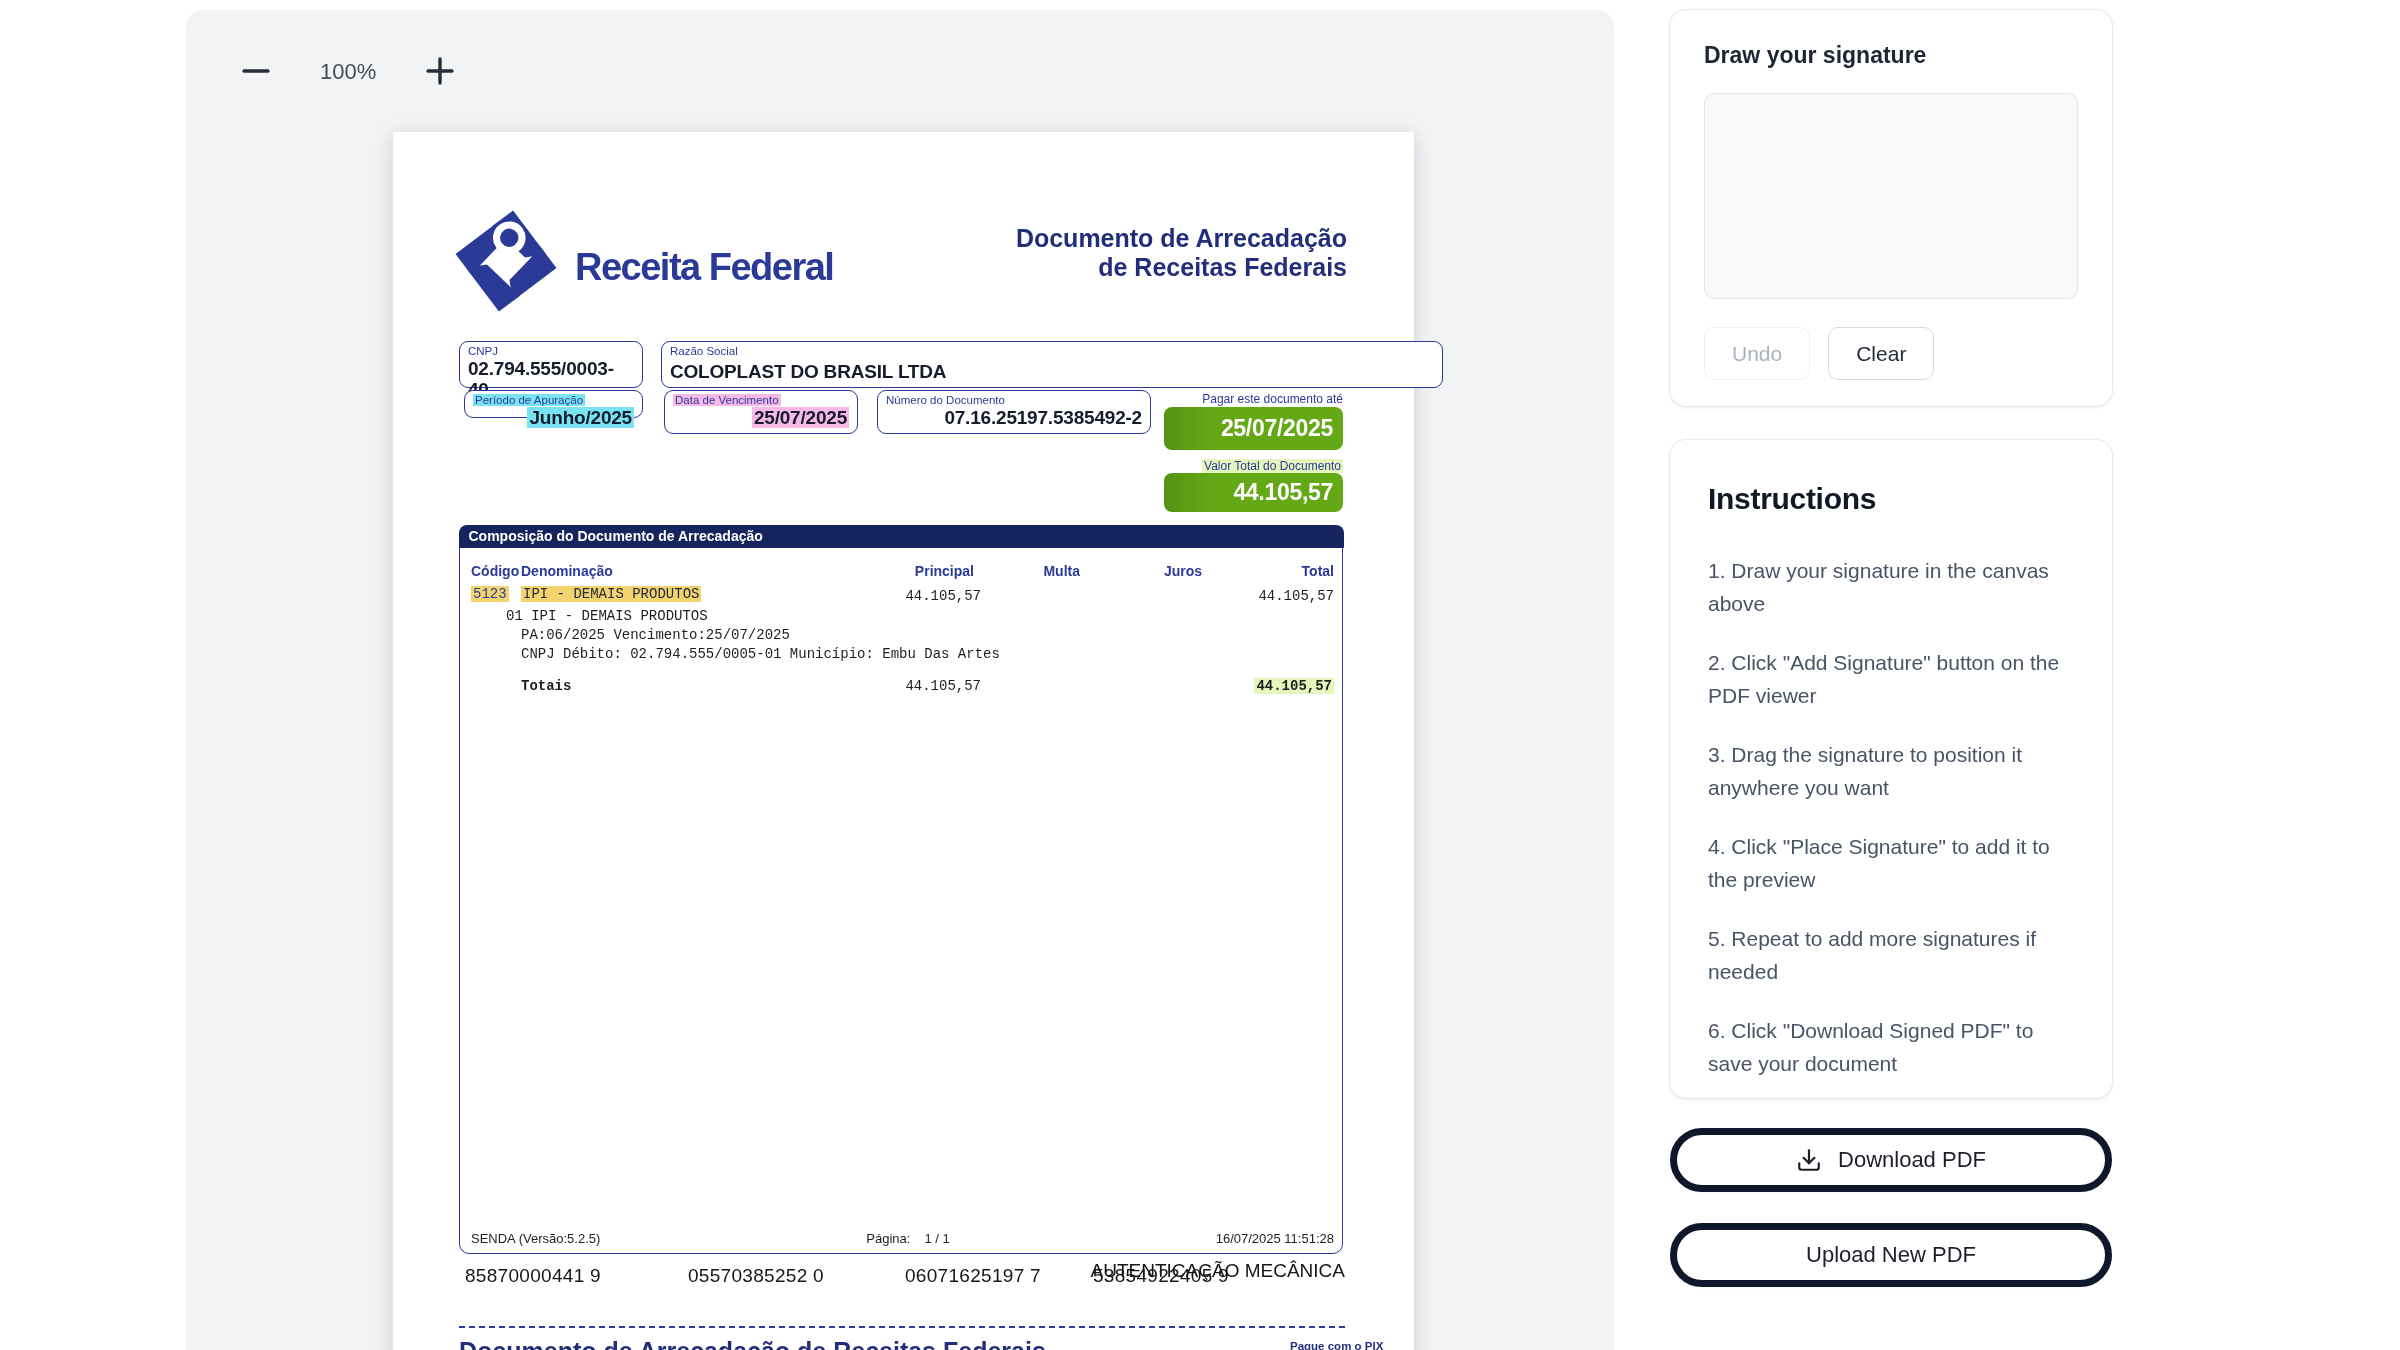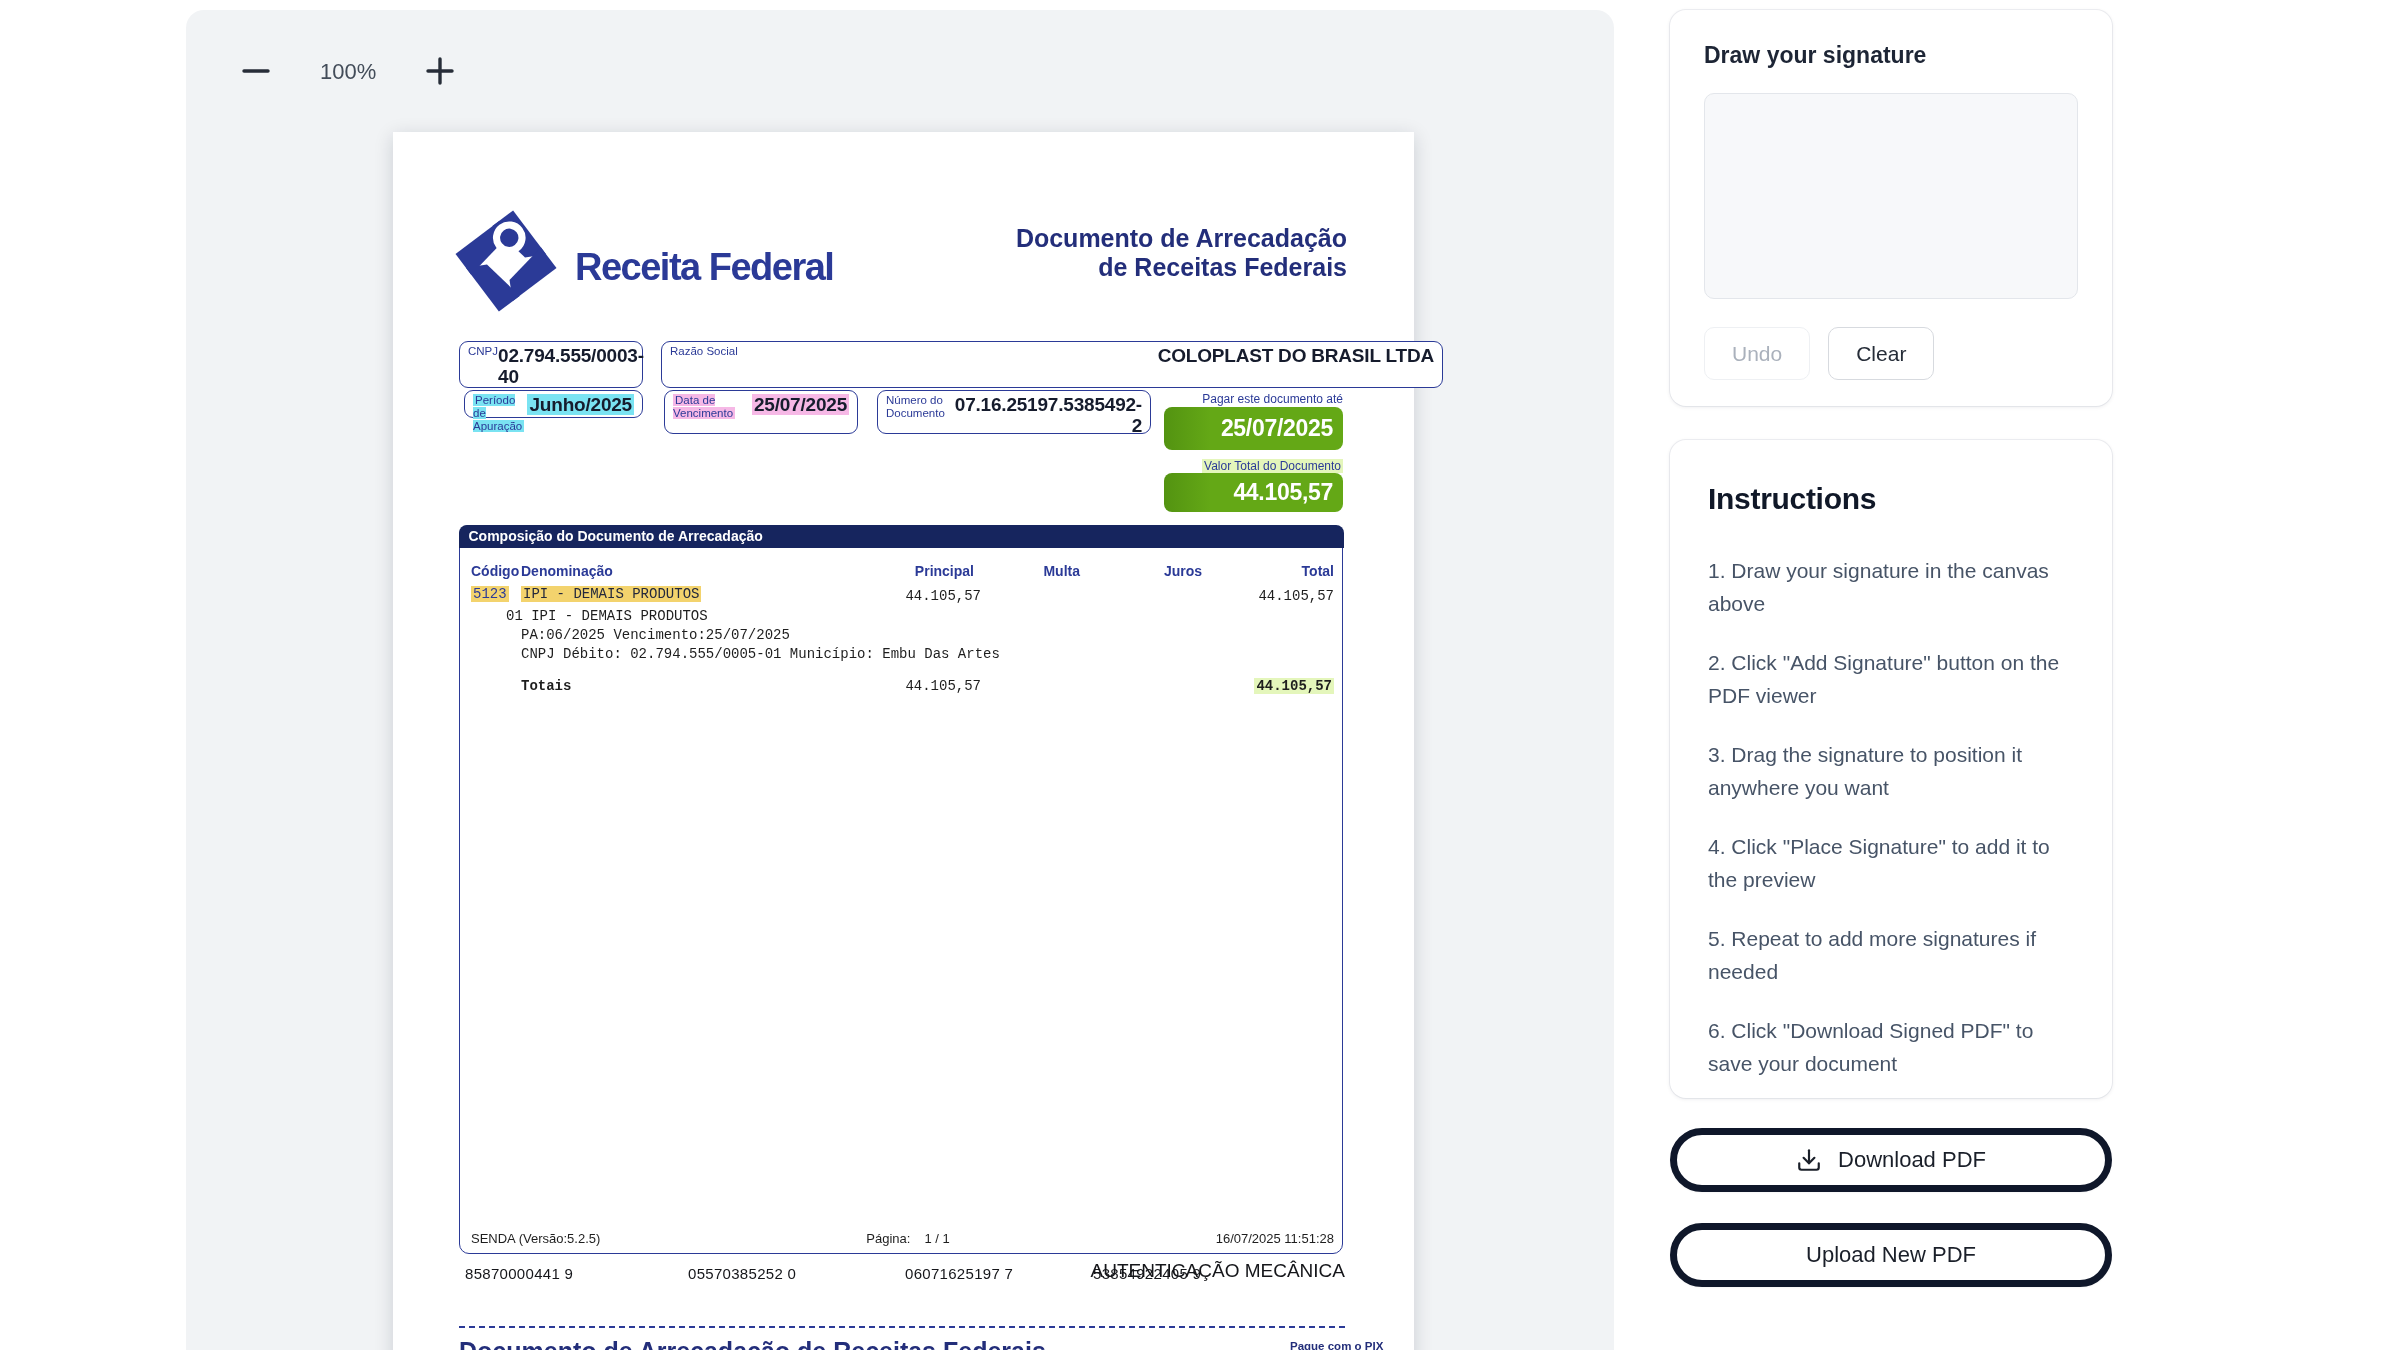--- a/index.html
+++ b/index.html
@@ -16,21 +16,21 @@
 
   
   .page{position:absolute;left:207px;top:122px;width:1021px;height:1520px;background:#fff;
     box-shadow:0 4px 18px rgba(15,23,42,.16);}
   .doc-title{position:absolute;right:67px;top:92px;text-align:right;font-size:25px;line-height:29px;
     font-weight:bold;color:#232e7a;}
   .brand{position:absolute;left:182px;top:114px;font-size:38px;font-weight:bold;color:#2b3a97;
     letter-spacing:-1.5px;}
 
   .fbox{position:absolute;border:1.5px solid #2b3a97;border-radius:9px;background:#fff;
-    display:flex;flex-direction:row;justify-content:space-between;padding:3px 8px 5px;box-sizing:border-box;}
+    display:flex;flex-direction:column;justify-content:space-between;padding:3px 8px 5px;box-sizing:border-box;}
   .flabel{font-size:11.5px;color:#2b3a97;line-height:13px;}
   .fvalue{font-size:19px;font-weight:bold;color:#161c2d;letter-spacing:-.2px;line-height:21px;}
   .right{text-align:right;}
   .hl{display:inline;padding:0 2px;}
   .hl-cyan{background:#7ae3f2;}
   .hl-pink{background:#f6b8e6;}
   .hl-yellow{background:#f3d36d;}
   .hl-green{background:#e4f6bb;}
 
   .glabel{position:absolute;font-size:12px;color:#2b3a97;text-align:right;}
@@ -41,21 +41,21 @@
 
   .comp{position:absolute;left:66px;top:393px;width:884px;height:729px;border:1.5px solid #2b3a97;
     border-radius:10px;box-sizing:border-box;}
   .compbar{position:absolute;left:-1.5px;top:-1.5px;right:-1.5px;height:23px;background:#16255e;
     border-radius:8px 8px 0 0;display:flex;align-items:center;padding-left:10px;}
   .compbar span{font-size:14px;font-weight:bold;color:#fff;}
   .th{position:absolute;font-size:14px;font-weight:bold;color:#2b3a97;}
   .mono{font-family:"Liberation Mono",monospace;font-size:14px;color:#1e1e1e;}
   .comp-footer{position:absolute;left:0;right:0;bottom:7px;display:flex;align-items:center;
     font-size:13px;color:#1e1e1e;}
-  .bar-num{position:absolute;font-size:15px;color:#15161a;letter-spacing:.3px;text-align:center;}
+  .bar-num{position:absolute;font-size:19px;color:#15161a;letter-spacing:.3px;text-align:center;}
   .auth{position:absolute;font-size:19px;color:#15161a;text-align:right;}
   .dash-sep{position:absolute;left:66px;width:886px;top:1194px;border-top:2.5px dashed #2b3a97;height:0;}
   .next-title{position:absolute;left:66px;top:1205px;font-size:25px;font-weight:bold;color:#232e7a;}
   .pix{position:absolute;left:897px;top:1208px;font-size:11.5px;font-weight:bold;color:#232e7a;}
 
   
   .card{position:absolute;left:1670px;width:442px;background:#fff;border-radius:16px;
     box-shadow:0 1px 4px rgba(16,24,40,.09),0 0 0 1px #f0f1f4;box-sizing:border-box;}
   .sig-card{top:10px;height:396px;padding:32px 34px;}
   .sig-title{font-size:23px;font-weight:600;color:#1d2535;}

